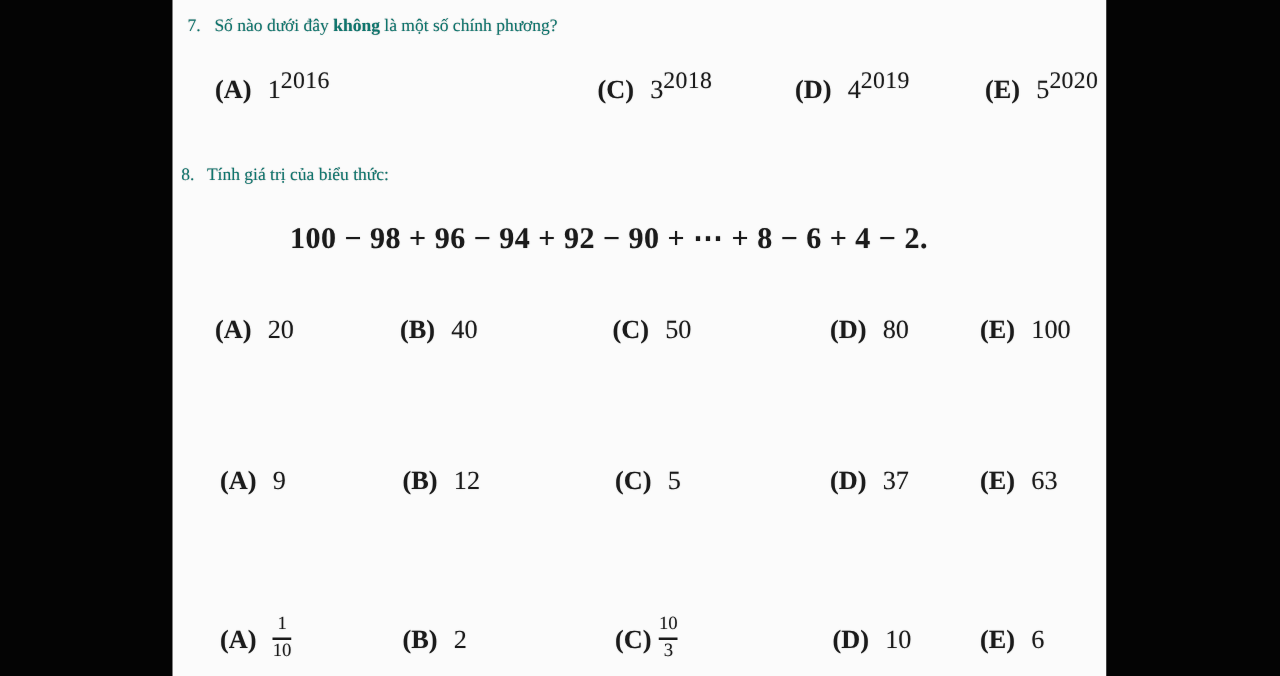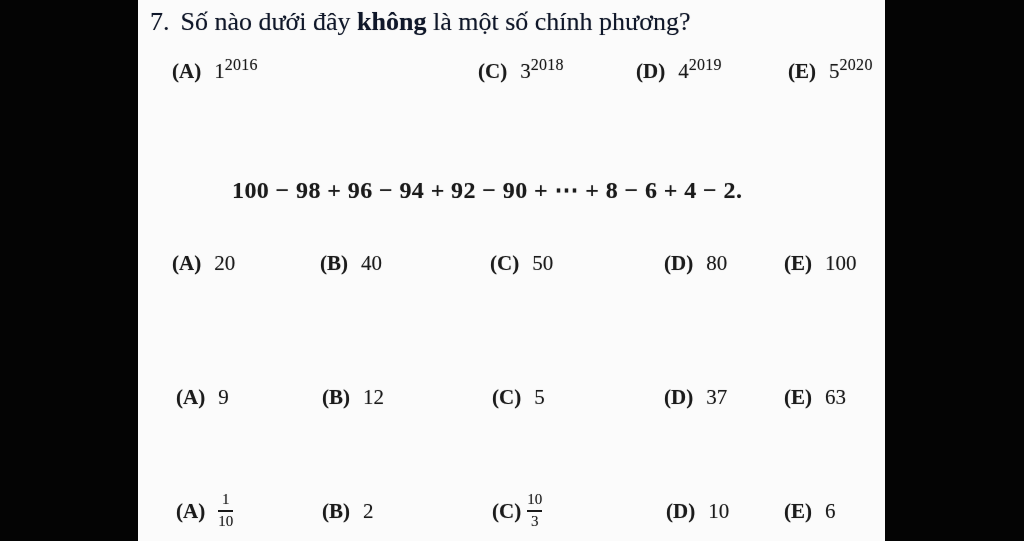--- a/index.html
+++ b/index.html
@@ -17,41 +17,41 @@
   .paper {
     position: absolute;
     left: 138px; top: 0;
     width: 747px; height: 541px;
     background: #fbfbfb;
     color: #1b1b1b;
   }
   .paper * { text-shadow: 0 0 1px rgba(20,20,20,0.35); }
   .q-title {
     position: absolute;
-    font-size: 26px;
+    font-size: 14px;
     line-height: 28px;
     white-space: nowrap;
-    color: #0f172a;
+    color: #0f766e;
   }
   .q-num { margin-right: 10px; }
   .q-num.wide { margin-right: 11px; }
   .opt-row {
     position: absolute;
     left: 0; width: 100%; height: 34px;
   }
   .opt {
     position: absolute;
     top: 0;
     white-space: nowrap;
     font-size: 21px;
     line-height: 30px;
   }
   .opt-label { font-weight: bold; margin-right: 13px; }
   .sup {
-    font-size: 16px;
+    font-size: 19px;
     vertical-align: 8px;
     letter-spacing: 0.3px;
   }
   .expr {
     position: absolute;
     font-size: 24px;
     white-space: nowrap;
     letter-spacing: 0.4px;
     font-weight: bold;
   }
@@ -88,33 +88,34 @@
 
     <div class="q-title" style="top:8px; left:12px;"><span class="q-num wide">7.</span><span><span>Số nào dưới đây </span><b>không</b><span> là một số chính phương?</span></span></div>
 
     <div class="opt-row" style="top:50px;">
       <span class="opt" style="left:34px;"><span class="opt-label">(A)</span><span>1</span><span class="sup">2016</span></span>
       <span class="opt" style="left:340px;"><span class="opt-label">(C)</span><span>3</span><span class="sup">2018</span></span>
       <span class="opt" style="left:498px;"><span class="opt-label">(D)</span><span>4</span><span class="sup">2019</span></span>
       <span class="opt" style="left:650px;"><span class="opt-label">(E)</span><span>5</span><span class="sup">2020</span></span>
     </div>
 
+    <div class="q-title" style="top:127px; left:7px;"><span class="q-num">8.</span><span>Tính giá trị của biểu thức:</span></div>
 
     <div class="expr" style="top:176px; left:94px;">100 − 98 + 96 − 94 + 92 − 90 + ⋯ + 8 − 6 + 4 − 2.</div>
 
     <div class="opt-row" style="top:248px;">
       <span class="opt" style="left:34px;"><span class="opt-label">(A)</span><span>20</span></span>
       <span class="opt" style="left:182px;"><span class="opt-label">(B)</span><span>40</span></span>
       <span class="opt" style="left:352px;"><span class="opt-label">(C)</span><span>50</span></span>
       <span class="opt" style="left:526px;"><span class="opt-label">(D)</span><span>80</span></span>
       <span class="opt" style="left:646px;"><span class="opt-label">(E)</span><span>100</span></span>
     </div>
 
 
-    <div class="opt-row" style="top:382px;padding-left:20px;">
+    <div class="opt-row" style="top:369px;padding-left:20px;">
       <span class="opt" style="left:38px;"><span class="opt-label">(A)</span><span>9</span></span>
       <span class="opt" style="left:184px;"><span class="opt-label">(B)</span><span>12</span></span>
       <span class="opt" style="left:354px;"><span class="opt-label">(C)</span><span>5</span></span>
       <span class="opt" style="left:526px;"><span class="opt-label">(D)</span><span>37</span></span>
       <span class="opt" style="left:646px;"><span class="opt-label">(E)</span><span>63</span></span>
     </div>
 
 
     <div class="opt-row vcenter" style="top:486px;">
       <span class="opt" style="left:38px;">

